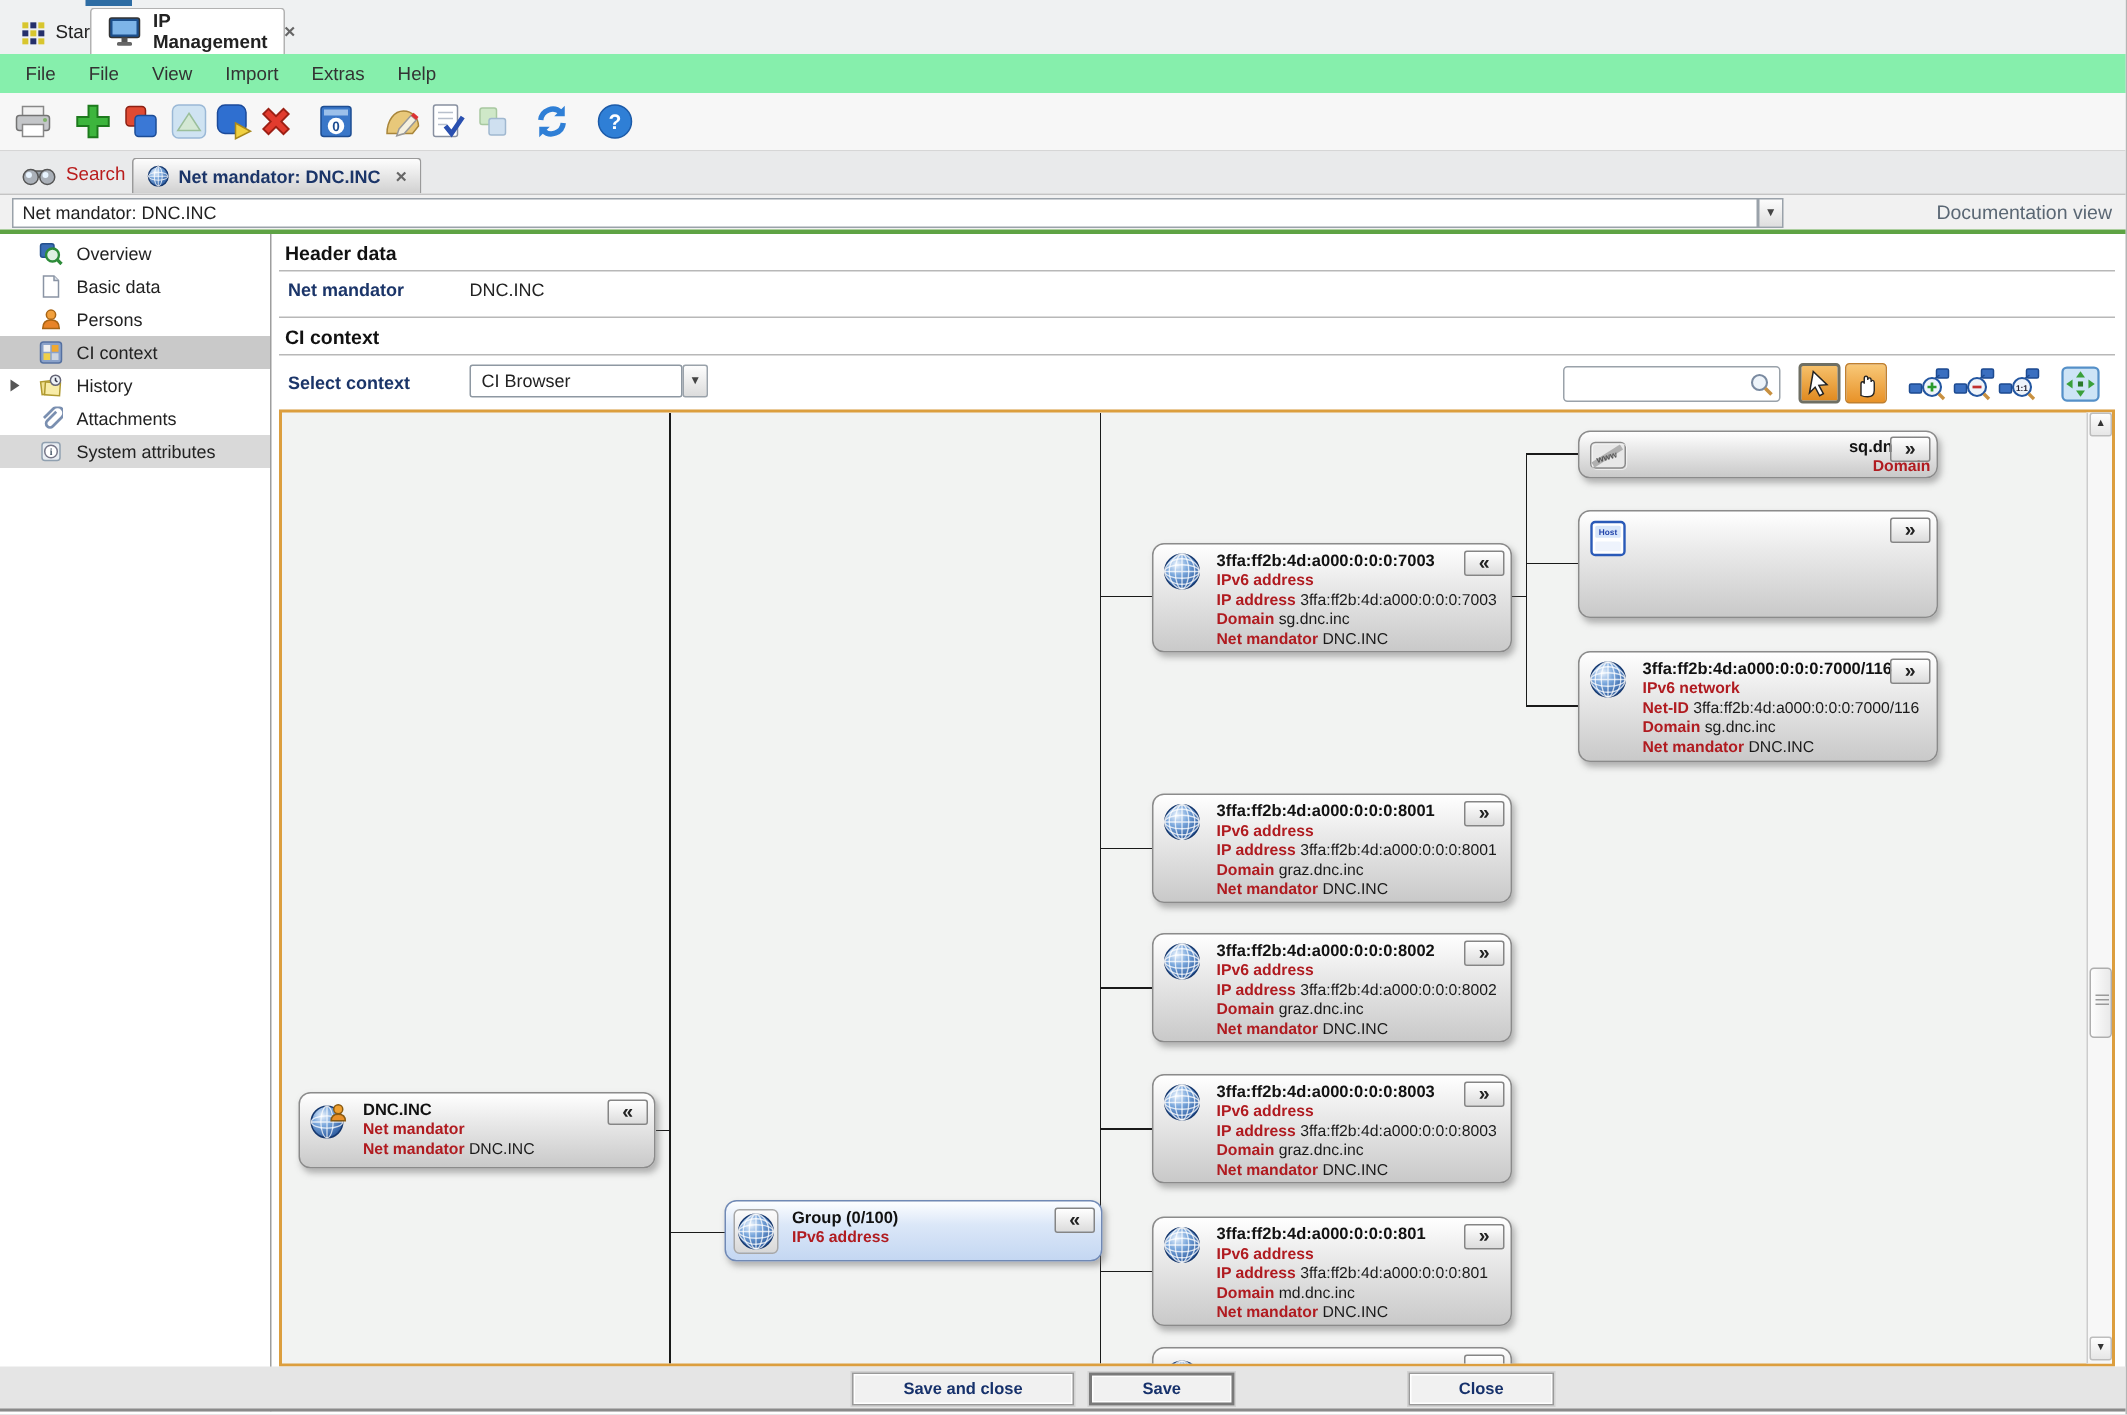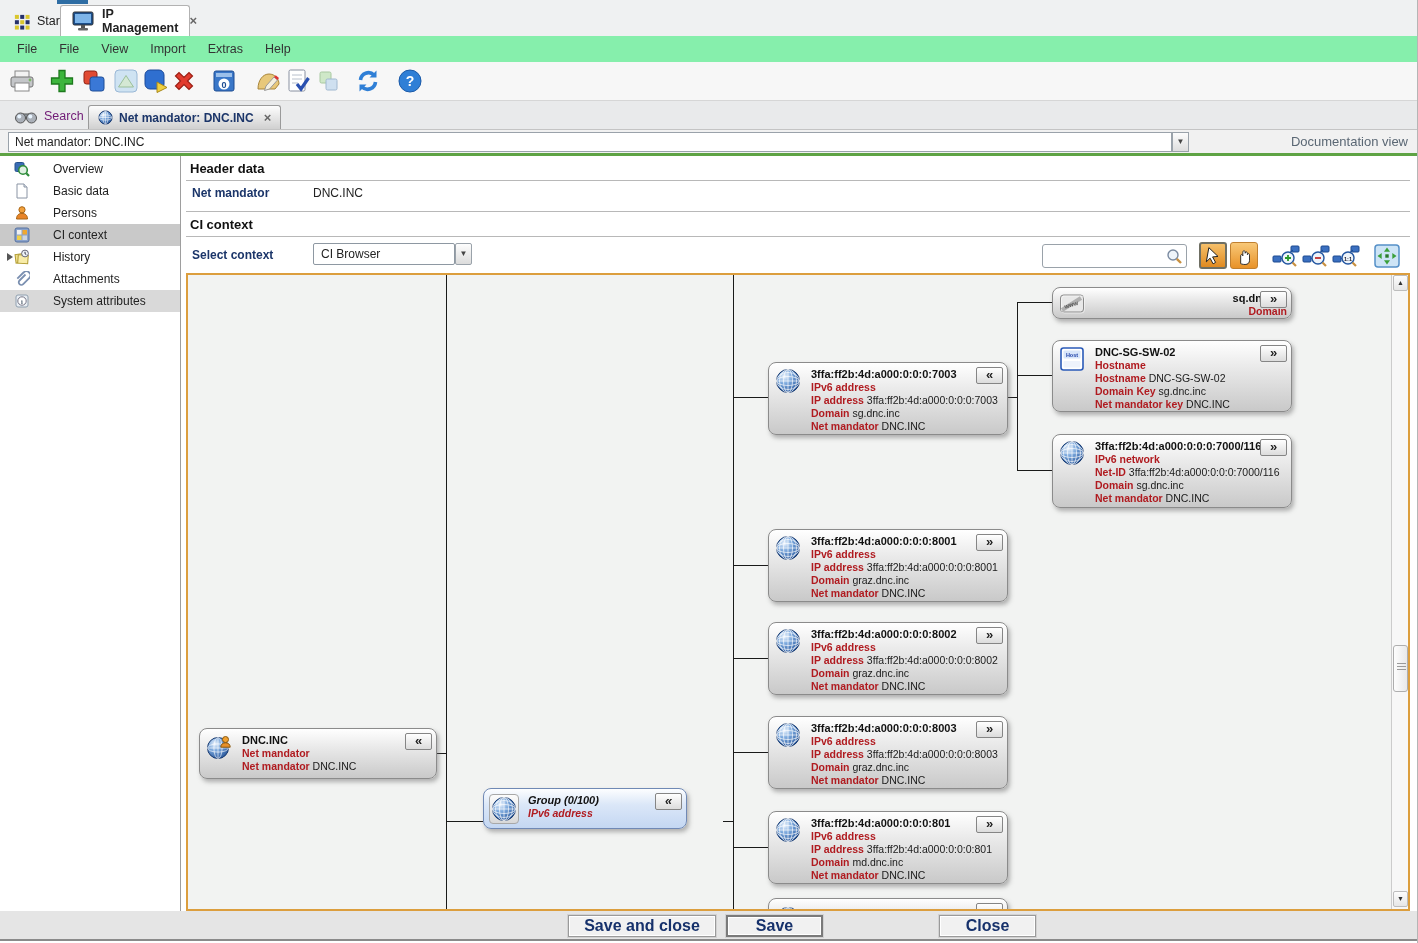--- a/index.html
+++ b/index.html
@@ -24,37 +24,37 @@
   .menuitem { font-size:12.5px; color:#333; padding:4px 11px; }
 
   
   .toolbar { position:absolute; left:0; top:62px; width:1418px; height:39px; background:#f7f7f7;
              border-bottom:1px solid #d6d6d6; display:flex; align-items:center; }
   .tbico { width:28px; height:28px; display:inline-flex; align-items:center; justify-content:center; }
 
   
   .doctabs { position:absolute; left:0; top:101px; width:1418px; height:28px; background:#e9eaeb; }
   .searchtab { position:absolute; left:6px; top:3px; height:24px; display:flex; align-items:center; gap:6px;
-               font-size:12.5px; color:#701a75; padding:0 8px; }
+               font-size:12.5px; color:#b91c1c; padding:0 8px; }
   .dtab { position:absolute; left:88px; top:4px; height:24px; display:flex; align-items:center; gap:6px;
           padding:0 9px; background:linear-gradient(#fdfdfd,#d0d0d0); border:1px solid #9a9a9a; border-bottom:none;
           border-radius:3px 3px 0 0; font-size:12px; font-weight:bold; color:#1b3569; }
 
   
   .selrow { position:absolute; left:0; top:129px; width:1418px; height:24px; background:#f1f1f1; border-top:1px solid #c4c4c4; }
   .selcombo { position:absolute; left:8px; top:2px; width:1164px; height:20px; background:#fff;
               border:1px solid #9aa2aa; font-size:12px; color:#222; line-height:18px; padding-left:6px; }
   .selarrow { position:absolute; left:1172px; top:2px; width:17px; height:20px; background:linear-gradient(#fcfcfc,#dedede);
               border:1px solid #9aa2aa; font-size:8px; color:#444; text-align:center; line-height:18px; }
   .docview { position:absolute; right:10px; top:4px; font-size:13px; color:#5a6774; }
   .greenline { position:absolute; left:0; top:153px; width:1418px; height:3px; background:#5ea344; }
 
   
   .sidebar { position:absolute; left:0; top:156px; width:181px; height:785px; background:#fff; border-right:1px solid #9e9e9e; padding-top:2px; }
-  .sbitem { position:relative; height:22px; display:flex; align-items:center; font-size:12px; color:#222; padding-left:14px; gap:23px; }
+  .sbitem { position:relative; height:22px; display:flex; align-items:center; font-size:12px; color:#222; padding-left:26px; gap:9px; }
   .sbitem.sel { background:#c9c9c9; }
   .sbitem.shaded { background:#d9d9d9; }
   .sbexp { position:absolute; left:7px; top:7px; width:0; height:0; border-left:6px solid #555;
            border-top:4px solid transparent; border-bottom:4px solid transparent; }
   .sbico { width:16px; height:16px; display:inline-flex; }
 
   
   .main-title { position:absolute; font-size:13px; font-weight:bold; color:#111; }
   .hline { position:absolute; left:186px; width:1224px; height:1px; background:#b8b8b8; }
   .flabel { position:absolute; font-size:12px; font-weight:bold; color:#1b3569; }
@@ -99,21 +99,21 @@
   .vscroll { position:absolute; right:0; top:0; width:17px; height:634px; background:#f7f7f7; border-left:1px solid #cccccc; }
   .sbtn { position:absolute; left:1px; width:15px; height:16px; background:linear-gradient(#fdfdfd,#e6e6e6);
           border:1px solid #bdbdbd; border-radius:2px; text-align:center; font-size:7px; color:#333; line-height:14px; }
   .sthumb { position:absolute; left:1px; width:15px; top:370px; height:47px; background:linear-gradient(90deg,#fdfdfd,#e9e9e9);
             border:1px solid #aeaeae; border-radius:3px; }
   .grip { position:absolute; left:3px; top:20px; width:9px; height:1px; background:#9a9a9a; box-shadow:0 3px 0 #9a9a9a, 0 -3px 0 #9a9a9a; }
 
   
   .footer { position:absolute; left:0; top:911px; width:1418px; height:30px; background:#e5e5e5; border-bottom:2px solid #8a8a8a; }
   .fbtn { position:absolute; top:4px; height:22px; background:#f1f1f1; border:1px solid #9a9a9a;
-          box-shadow:inset 0 0 0 1px #ffffff, 0 0 0 1px #d2d2d2; font-size:16px; font-weight:bold; color:#16316b;
+          box-shadow:inset 0 0 0 1px #ffffff, 0 0 0 1px #d2d2d2; font-size:11px; font-weight:bold; color:#16316b;
           text-align:center; line-height:20px; }
   .fbtn.default { border:2px solid #7a7a7a; line-height:18px; }
 </style>
 </head>
 <body>
 
 <svg width="0" height="0" style="position:absolute">
   <defs>
     <radialGradient id="gGlobe" cx="0.35" cy="0.3" r="0.8">
       <stop offset="0%" stop-color="#ecf4fd"></stop>
@@ -468,21 +468,21 @@
               <circle cx="19.5" cy="5.5" r="3" fill="#f0a030" stroke="#8a5a10"></circle>
               <path d="M14.8 13.2c0-3 2.1-4.4 4.7-4.4s4.7 1.4 4.7 4.4z" fill="#e8902a" stroke="#8a5a10"></path>
             </svg></span>
           <div class="ntext">
             <div class="title">DNC.INC</div>
             <div class="line"><span class="tlabel">Net mandator</span></div>
             <div class="line"><span class="tlabel">Net mandator</span> <span class="tval">DNC.INC</span></div>
           </div>
           <div class="toggle">«</div>
         </div>
-        <div class="node selected" style="left: 295px; top: 513px; width: 204px; height: 41px; font-style: italic;">
+        <div class="node selected" style="left: 295px; top: 525px; width: 252px; height: 41px;">
           <span class="nico framed" style="top: 4.5px;"><svg viewBox="0 0 26 26" width="26" height="26">
               <circle cx="13" cy="13" r="11.5" fill="url(#gGlobe)" stroke="#16386e"></circle>
               <g stroke="rgba(255,255,255,.75)" fill="none" stroke-width=".9">
                 <ellipse cx="13" cy="13" rx="11.5" ry="4.5"></ellipse>
                 <ellipse cx="13" cy="13" rx="11.5" ry="8.5"></ellipse>
                 <ellipse cx="13" cy="13" rx="4.5" ry="11.5"></ellipse>
                 <ellipse cx="13" cy="13" rx="8.5" ry="11.5"></ellipse>
                 <path d="M1.5 13h23M13 1.5v23"></path>
               </g>
             </svg></span>
@@ -621,27 +621,20 @@
           </div>
           <div class="toggle" style="top: 3px;">»</div>
         </div>
         <div class="node" style="left: 864px; top: 65px; width: 240px; height: 72px;">
           <span class="nico" style="top: 5px;"><svg viewBox="0 0 26 26" width="26" height="26">
               <rect x="2" y="2" width="22" height="22" rx="2.5" fill="#fff" stroke="#2a5ab8" stroke-width="1.6"></rect>
               <rect x="4.5" y="4.5" width="17" height="8" rx="1" fill="#d8e6fa"></rect>
               <text x="13" y="10.8" text-anchor="middle" font-size="5.5" font-weight="bold" fill="#2244aa" font-family="Liberation Sans,sans-serif">Host</text>
               <rect x="4.5" y="15" width="17" height="6.5" rx="1" fill="#eef3fc"></rect>
             </svg></span>
-          <div class="ntext">
-            <div class="title">DNC-SG-SW-02</div>
-            <div class="line"><span class="tlabel">Hostname</span></div>
-            <div class="line"><span class="tlabel">Hostname</span> <span class="tval">DNC-SG-SW-02</span></div>
-            <div class="line"><span class="tlabel">Domain Key</span> <span class="tval">sg.dnc.inc</span></div>
-            <div class="line"><span class="tlabel">Net mandator key</span> <span class="tval">DNC.INC</span></div>
-          </div>
           <div class="toggle">»</div>
         </div>
         <div class="node" style="left: 864px; top: 159px; width: 240px; height: 74px;">
           <span class="nico" style="top: 5px;"><svg viewBox="0 0 26 26" width="26" height="26">
               <circle cx="13" cy="13" r="11.5" fill="url(#gGlobe)" stroke="#16386e"></circle>
               <g stroke="rgba(255,255,255,.75)" fill="none" stroke-width=".9">
                 <ellipse cx="13" cy="13" rx="11.5" ry="4.5"></ellipse>
                 <ellipse cx="13" cy="13" rx="11.5" ry="8.5"></ellipse>
                 <ellipse cx="13" cy="13" rx="4.5" ry="11.5"></ellipse>
                 <ellipse cx="13" cy="13" rx="8.5" ry="11.5"></ellipse>

